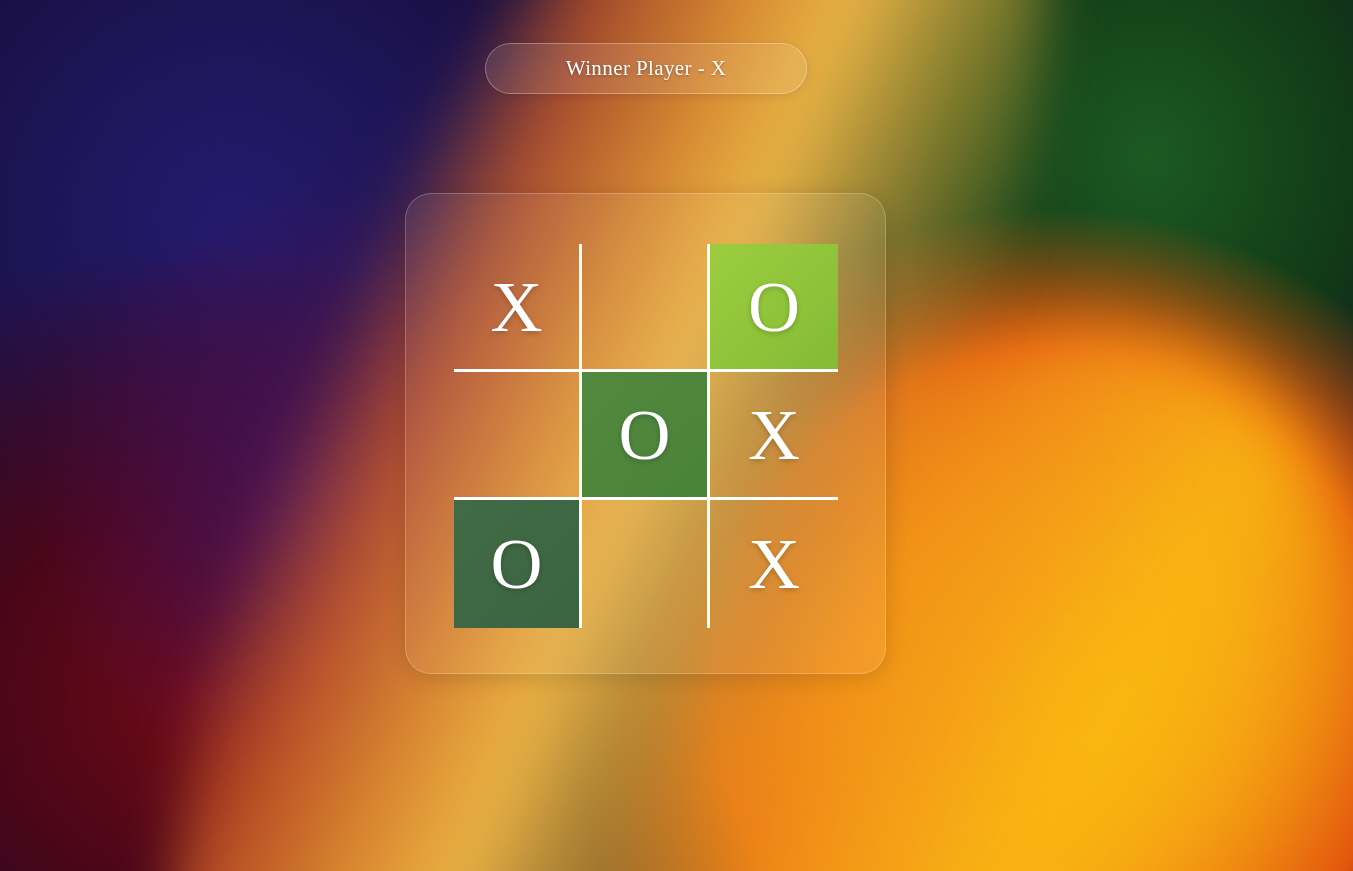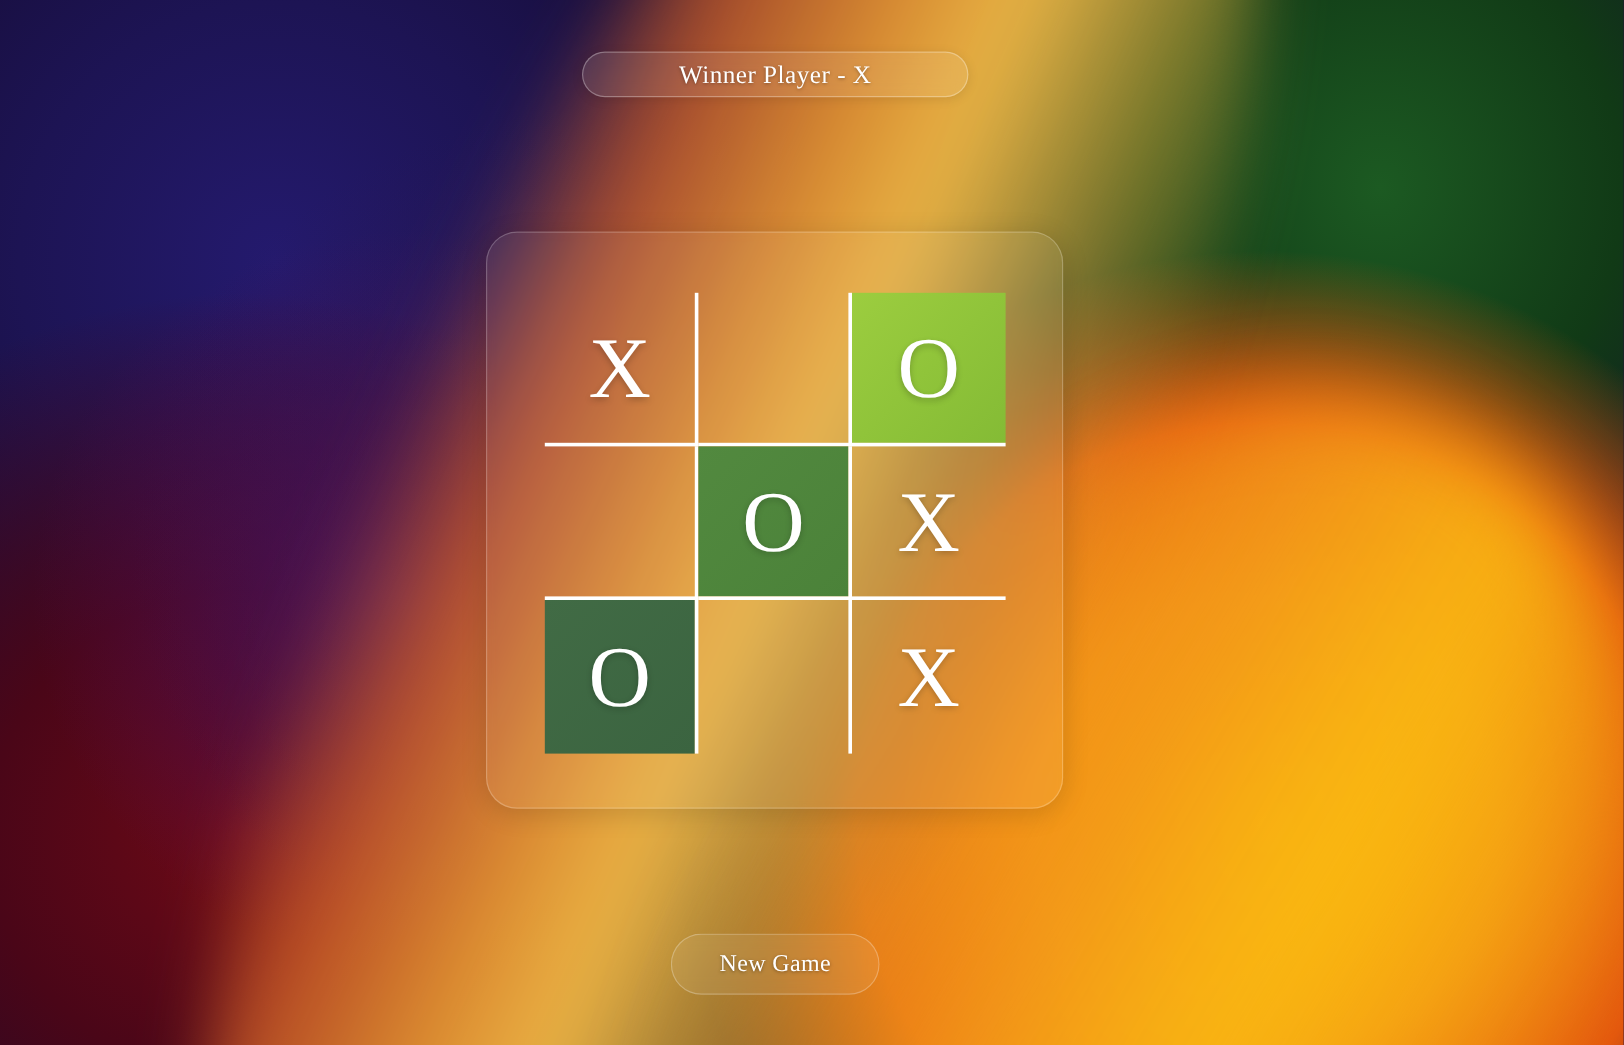--- a/index.html
+++ b/index.html
@@ -96,21 +96,21 @@
     width: 1353px;
     height: 871px;
   }
 
   
   #status-banner {
     position: absolute;
     left: 485px;
     top: 43px;
     width: 322px;
-    height: 38px;
+    height: 51px;
     border-radius: 26px;
     border: 1px solid rgba(255,255,255,0.30);
     background: rgba(255,255,255,0.10);
     backdrop-filter: blur(6px);
     -webkit-backdrop-filter: blur(6px);
     display: flex;
     align-items: center;
     justify-content: center;
     box-shadow: 0 2px 10px rgba(0,0,0,0.10);
   }
@@ -253,15 +253,14 @@
         <span class="mark"></span>
       </div>
 
       <div class="cell">
         <span class="mark">X</span>
       </div>
 
     </div>
   </div>
 
-  <button id="new-game-button">New Game</button>
 
 </div>
 
 </body></html>

